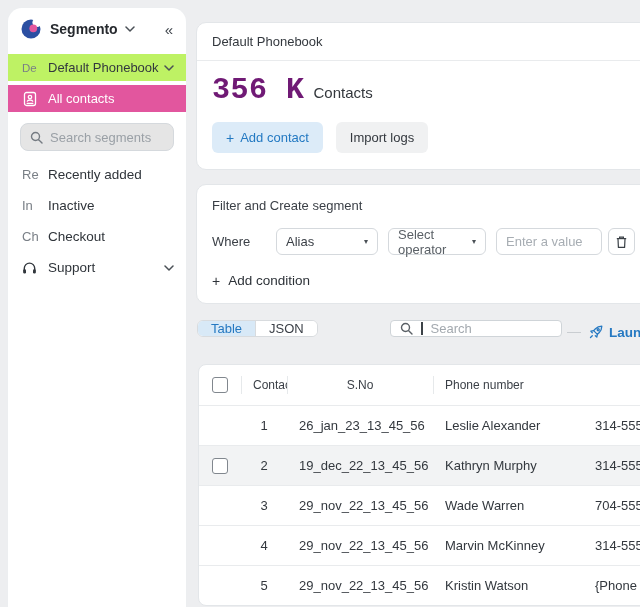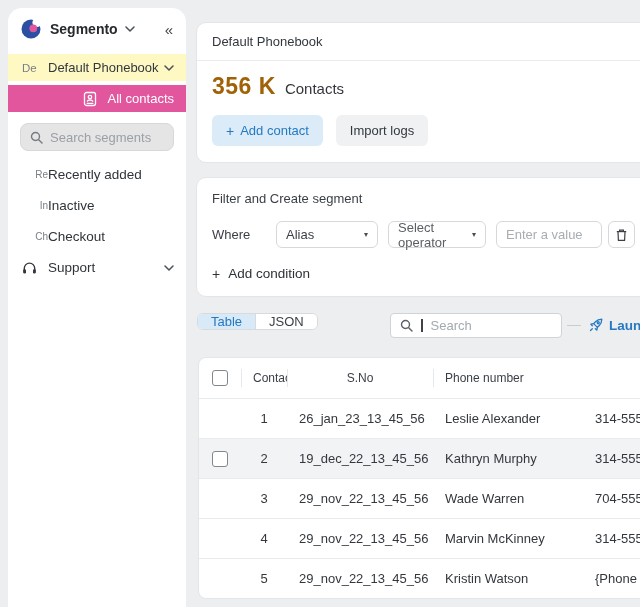--- a/index.html
+++ b/index.html
@@ -21,47 +21,47 @@
   .sb-header { display:flex; align-items:center; padding:10px 14px 8px 12px; height:40px; }
   .brand { font-weight:bold; font-size:14px; color:#26292e; margin-left:8px; }
   .sb-header .chev { margin-left:7px; display:flex; }
   .collapse { margin-left:auto; font-size:15px; color:#3f454c; cursor:pointer; letter-spacing:-1px; }
   .sb-row {
     display:flex; align-items:center; height:27px; padding:0 12px 0 14px;
     cursor:pointer;
   }
   .sb-row .prefix { width:26px; font-size:11.5px; color:#797f86; flex:none; }
   .sb-row .label { font-size:13px; color:#33383e; }
-  .row-phonebook { background:#fef9c3; margin-top:6px; }
+  .row-phonebook { background:#bef264; margin-top:6px; }
   .row-phonebook .chev { margin-left:auto; display:flex; }
-  .row-active { background:#e2569e; margin-top:4px;justify-content:flex-end; }
+  .row-active { background:#e2569e; margin-top:4px; }
   .row-active .label { color:#fff; }
   .row-active .icon-wrap { width:26px; flex:none; display:flex; align-items:center; }
   .sb-search {
     margin:11px 12px 0 12px; height:28px; border:1px solid #d5d9dd; border-radius:8px;
     display:flex; align-items:center; padding:0 9px; gap:7px; background:#e5e5e5;
   }
   .sb-search input {
     border:none; outline:none; flex:1; font-size:13px; min-width:0;
     font-family:"Liberation Sans", sans-serif; color:#32373d; background:transparent;
   }
   .sb-search input::placeholder { color:#9aa0a6; }
   .sb-list { margin-top:8px; }
   .sb-item { display:flex; align-items:center; height:31px; padding:0 12px 0 14px; cursor:pointer; }
-  .sb-item .prefix { width:26px; font-size:10px; color:#797f86; flex:none;text-align:right; }
+  .sb-item .prefix { width:26px; font-size:13px; color:#797f86; flex:none; }
   .sb-item .label { font-size:13.5px; color:#2f343a; }
   .sb-item .icon-wrap { width:26px; flex:none; display:flex; align-items:center; }
   .sb-item .chev { margin-left:auto; display:flex; }
   
   .main { position:absolute; left:196px; top:0; width:460px; }
   .card { background:#fff; border:1px solid #e3e6e9; border-radius:10px; }
   .head-card { margin-top:22px; }
   .head-card .card-title { padding:11px 15px; font-size:13px; color:#33383e; border-bottom:1px solid #e9ebed; }
   .count-row { padding:12px 15px 0 15px; display:flex; align-items:baseline; gap:9px; }
-  .count { font-size:23px; font-weight:bold; color:#a16207; letter-spacing:0.5px; }
+  .count { font-size:30px; font-weight:bold; color:#701a75; letter-spacing:0.5px;font-family:Liberation Mono, monospace; }
   .count-unit { font-size:15px; color:#33373c; }
   .btn-row { display:flex; gap:13px; padding:15px 15px 16px 15px; }
   .btn { border:none; border-radius:6px; font-size:13px; padding:8px 14px; cursor:pointer;
          font-family:"Liberation Sans", sans-serif; display:flex; align-items:center; gap:6px; }
   .btn-blue { background:#dcebf8; color:#2379c2; }
   .btn-gray { background:#f0f1f2; color:#33383e; }
   
   .filter-card { margin-top:14px; padding:13px 15px 15px 15px; }
   .filter-title { font-size:13px; color:#3a3f46; }
   .filter-row { display:flex; align-items:center; margin-top:15px; }
@@ -93,21 +93,21 @@
   .toolbar { position:relative; margin-top:16px; height:26px; }
   .tab-group {
     position:absolute; left:1px; top:0; display:flex; border:1px solid #d8dbde;
     border-radius:6px; overflow:hidden; background:#fff; height:17px;
   }
   .tab { padding:0 13px; font-size:13px; display:flex; align-items:center; cursor:pointer;
          background:#fff; color:#3a3f46; border:none; font-family:"Liberation Sans", sans-serif; }
   .tab.active { background:#d8e9f7; color:#2478c1; }
   .tab + .tab { border-left:1px solid #d8dbde; }
   .tb-search {
-    position:absolute; left:194px; top:0; width:172px; height:25px;
+    position:absolute; left:194px; top:0; width:172px; height:17px;
     border:1px solid #cfd4d8; border-radius:4px; background:#fff;
     display:flex; align-items:center; padding:0 9px; gap:8px;
   }
   .tb-search .caret { width:1.5px; height:13px; background:#3c4248; flex:none; }
   .tb-search input { border:none; outline:none; flex:1; min-width:0; font-size:13px;
     font-family:"Liberation Sans", sans-serif; background:transparent; }
   .tb-search input::placeholder { color:#a3a9af; }
   .launch { position:absolute; left:371px; top:4px; display:flex; align-items:center; gap:5px; cursor:pointer; }
   .launch-dash { width:14px; height:1px; background:#c9cdd1; margin-right:2px; }
   .launch-label { color:#2679c2; font-size:13.5px; font-weight:bold; }

